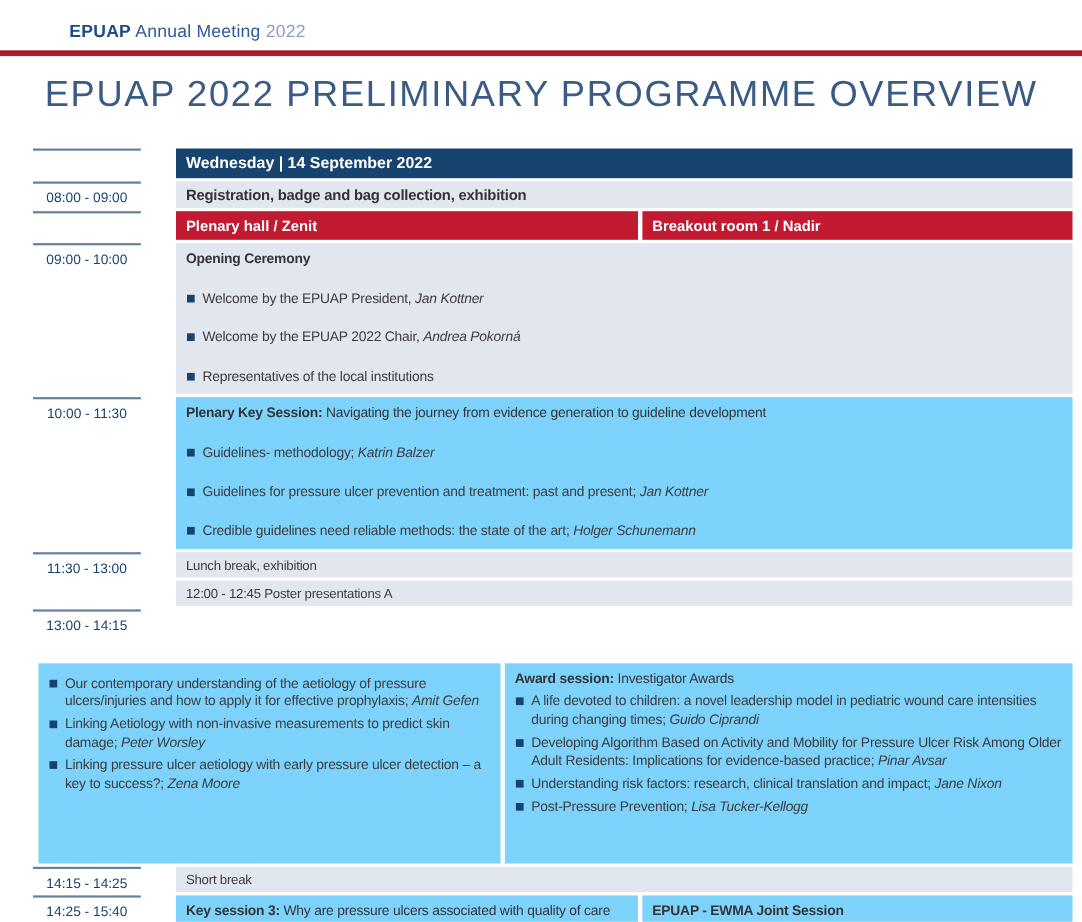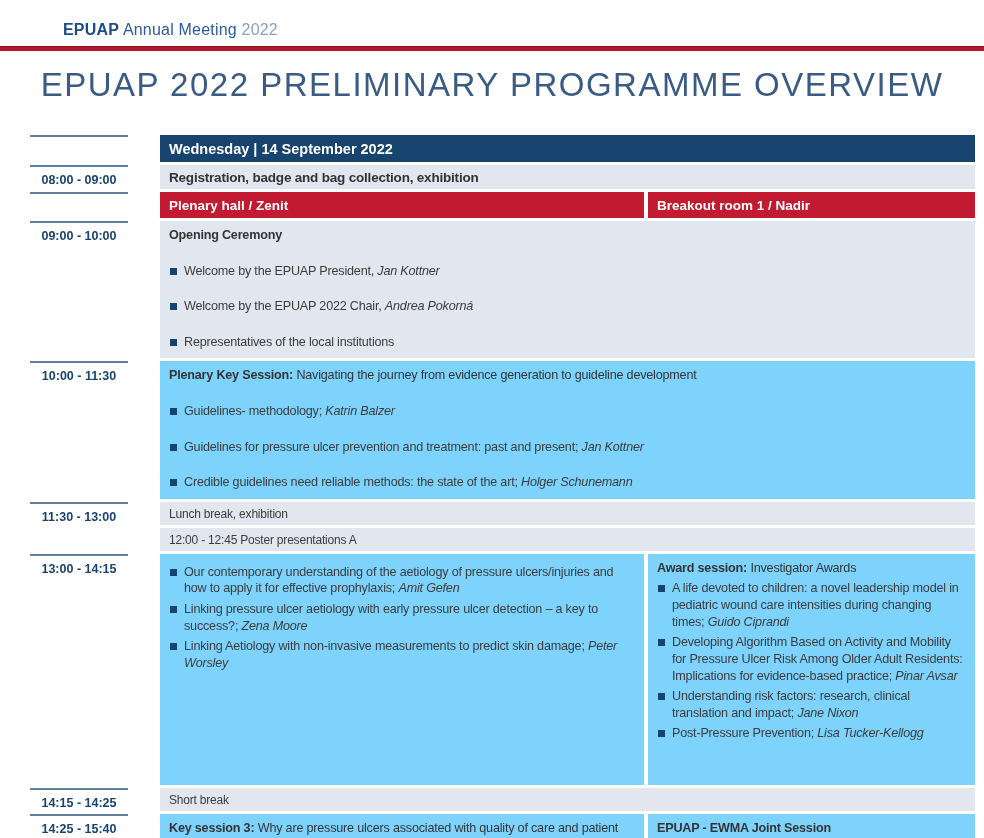--- a/index.html
+++ b/index.html
@@ -17,36 +17,36 @@
   
   .page-title { margin-top: 15px; text-align: center; font-size: 33px;
     font-weight: 400; color: #3A5B84; letter-spacing: 1.5px; }
 
   
   .schedule { margin: 31px 9px 0 30px; width: 945px; }
   .t-row { display: flex; margin-top: 3px; align-items: stretch; gap: 27px; }
   .t-row:first-child { margin-top: 0; }
   .t-row:nth-child(4)  { min-height: 100px; }
   .t-row:nth-child(5)  { min-height: 106px; justify-content: center; }
-  .t-row:nth-child(8)  { min-height: 231px; }
+  .t-row:nth-child(8)  { min-height: 231px; flex-direction: column; }
   .t-row:nth-child(10) { min-height: 80px; }
 
   .time-cell { flex: none; width: 98px; background: #fff;
-    border-top: 2px solid #64809F; color: #17436F; font-weight: 700;
+    border-top: 2px solid #64809F; color: #17436F; font-weight: 400;
     font-size: 12.5px; text-align: center; padding-top: 6px; }
   .time-cell.no-line { border-top: none; }
 
   .t-content { flex: 1; margin-left: 5px; display: flex; align-items: stretch; }
 
   .day-cell { flex: 1; background: #17436F; color: #fff; font-weight: 700;
     font-size: 14.5px; padding: 6px 9px 5px; }
 
   .room-cell { background: #C11A31; color: #fff; font-weight: 700;
     font-size: 13.5px; padding: 6px 9px 5px; }
-  .col-left  { flex: none; width: 484px; margin-right: 4px; }
+  .col-left  { flex: none; width: 420px; margin-right: 4px; }
   .col-right { flex: 1; }
   .col-span  { flex: 1; }
 
   .simple-cell { flex: 1; background: #E2E6EE; color: #3C3C3E;
     font-size: 12px; padding: 5px 9px 4px; letter-spacing: -0.2px; }
   .simple-cell.bold { font-weight: 700; color: #333335; font-size: 13.5px; }
 
   .session-cell { font-size: 12.6px; color: #3C3C3E; letter-spacing: -0.2px;
     padding: 6px 10px 8px 9px; line-height: 1.32; }
   .shade-light { background: #E2E6EE; }
@@ -149,25 +149,25 @@
     <div class="t-row">
       <div class="time-cell">13:00 - 14:15</div>
       <div class="t-content">
         <div class="session-cell shade-dark col-left">
           <div class="bullet">
             <span class="sq"></span>
             <span class="bt">Our contemporary understanding of the aetiology of pressure ulcers/injuries and how to apply it for effective prophylaxis; <em class="speaker">Amit Gefen</em></span>
           </div>
           <div class="bullet">
             <span class="sq"></span>
+            <span class="bt">Linking Aetiology with non-invasive measurements to predict skin damage; <em class="speaker">Peter Worsley</em></span>
+          </div>
+          <div class="bullet">
+            <span class="sq"></span>
             <span class="bt">Linking pressure ulcer aetiology with early pressure ulcer detection – a key to success?; <em class="speaker">Zena Moore</em></span>
-          </div>
-          <div class="bullet">
-            <span class="sq"></span>
-            <span class="bt">Linking Aetiology with non-invasive measurements to predict skin damage; <em class="speaker">Peter Worsley</em></span>
           </div>
         </div>
         <div class="session-cell shade-dark col-right">
           <div class="s-title"><span class="s-bold">Award session:</span> <span class="s-rest">Investigator Awards</span></div>
           <div class="bullet">
             <span class="sq"></span>
             <span class="bt">A life devoted to children: a novel leadership model in pediatric wound care intensities during changing times; <em class="speaker">Guido Ciprandi</em></span>
           </div>
           <div class="bullet">
             <span class="sq"></span>

